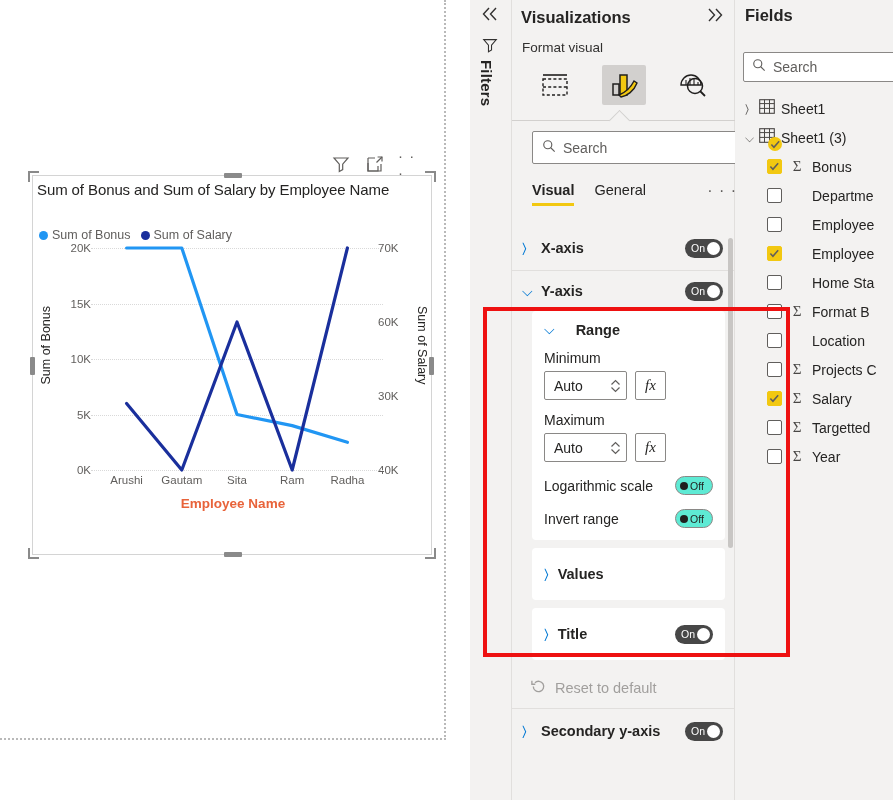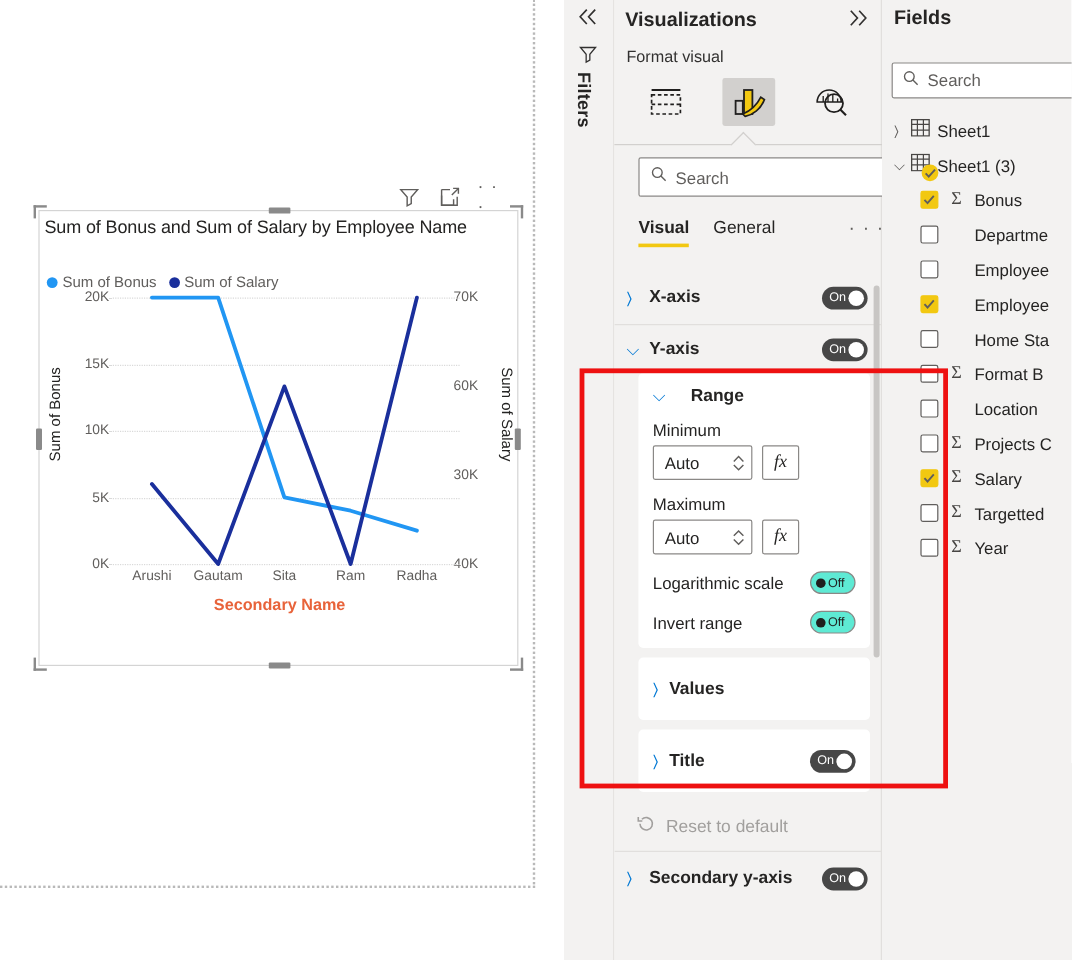--- a/index.html
+++ b/index.html
@@ -332,21 +332,21 @@
           </svg>
       </div>
 
       <div id="x-labels">
           <div class="xlab" style="left: 27.6px;">Arushi</div>
           <div class="xlab" style="left: 82.8px;">Gautam</div>
           <div class="xlab" style="left: 138px;">Sita</div>
           <div class="xlab" style="left: 193.2px;">Ram</div>
           <div class="xlab" style="left: 248.4px;">Radha</div>
         </div>
-      <div id="x-axis-title">Secondary Name</div>
+      <div id="x-axis-title">Employee Name</div>
     </div>
   </div>
 </div>
 
 <div id="filters-rail">
   <div id="collapse-chevrons">
     <svg width="20" height="16" viewBox="0 0 20 16">
       <path d="M9 2 L3.5 8 L9 14" fill="none" stroke="#323130" stroke-width="1.4"></path>
       <path d="M16 2 L10.5 8 L16 14" fill="none" stroke="#323130" stroke-width="1.4"></path>
     </svg>

